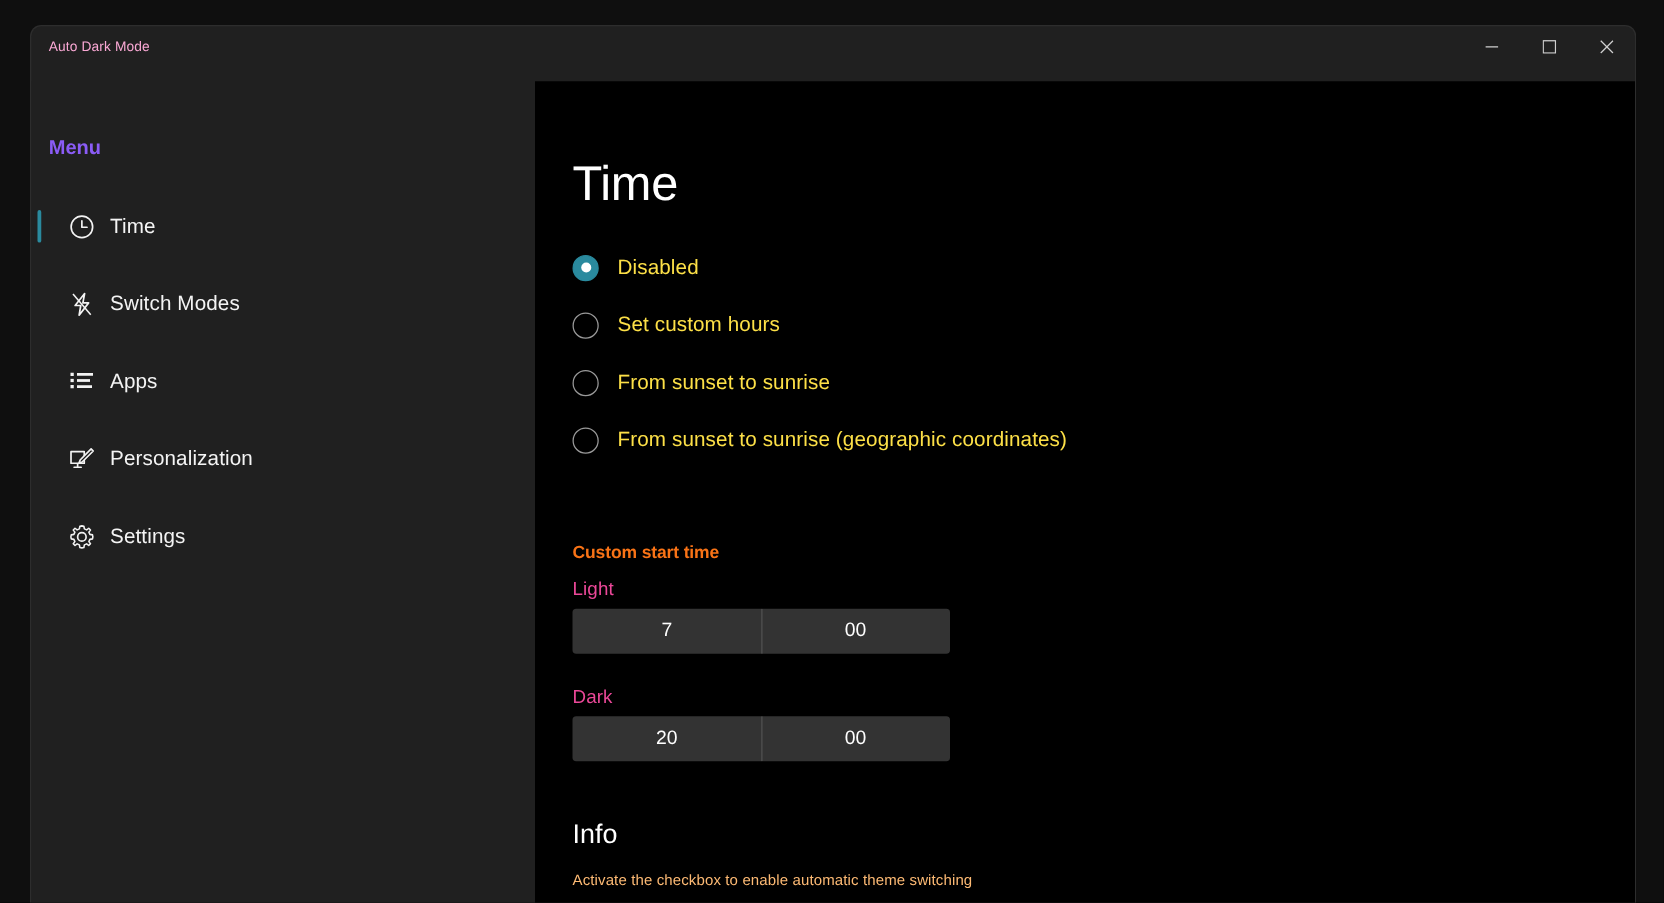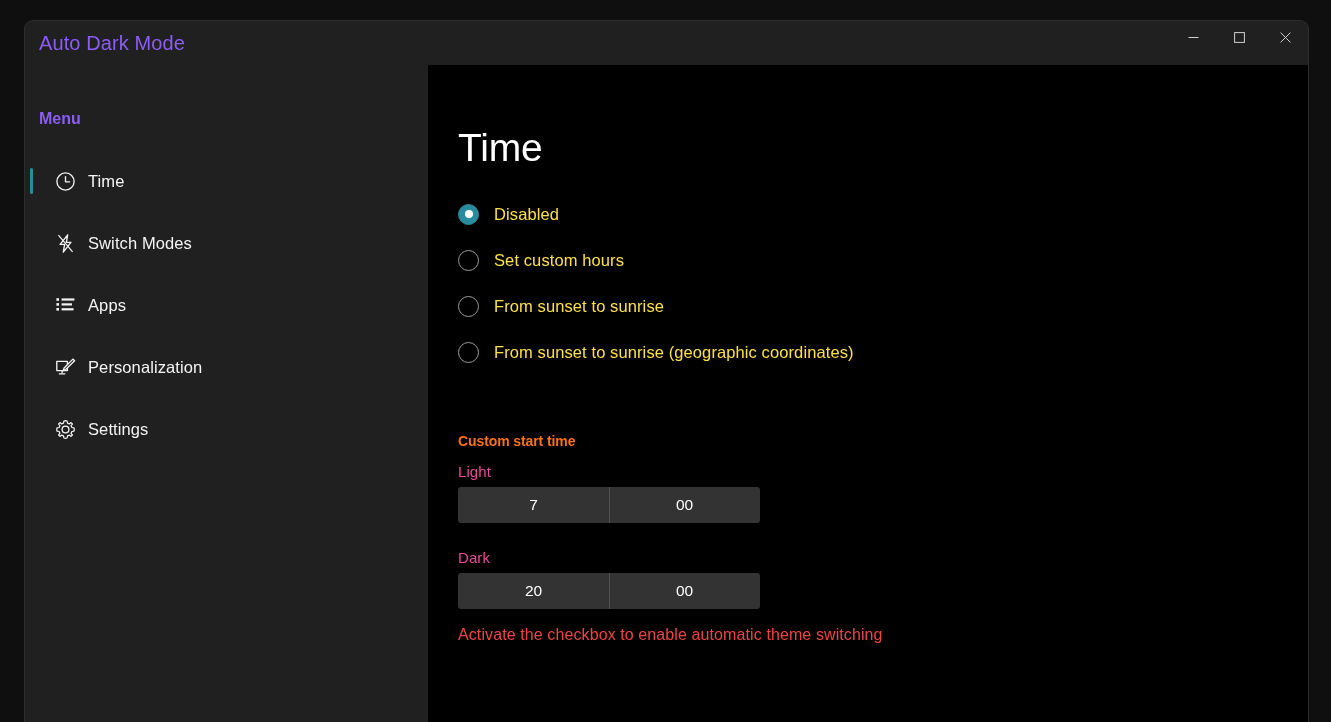--- a/index.html
+++ b/index.html
@@ -43,22 +43,22 @@
     height: 44px;
     flex: 0 0 44px;
     display: flex;
     align-items: flex-start;
   }
 
   #app-title {
     position: absolute;
     left: 14px;
     top: 11px;
-    font-size: 20px;
-    color: #8b5cf6;
+    font-size: 11px;
+    color: #f9a8d4;
     letter-spacing: .1px;
     white-space: nowrap;
     text-align: right;
   }
 
   .caption-buttons {
     position: absolute;
     right: 0;
     top: 0;
     display: flex;
@@ -255,22 +255,22 @@
 
   #info-heading {
     font-size: 21.5px;
     font-weight: 300;
     color: #ffffff;
     margin-top: 46px;
     letter-spacing: 0px;
   }
 
   #info-text {
-    font-size: 16px;
-    color: #ef4444;
+    font-size: 12px;
+    color: #fdba74;
     margin-top: 17px;
     letter-spacing: .1px;
   }
 </style>
 </head>
 <body>
 
 <div id="desktop">
 
   <div id="window">
@@ -400,19 +400,20 @@
           <div class="time-part hours">7</div>
           <div class="time-part minutes">00</div>
         </div>
 
         <div class="field-label" style="margin-top:26px;">Dark</div>
         <div class="time-picker">
           <div class="time-part hours">20</div>
           <div class="time-part minutes">00</div>
         </div>
 
+        <h2 id="info-heading">Info</h2>
         <p id="info-text">Activate the checkbox to enable automatic theme switching</p>
 
       </main>
 
     </div>
   </div>
 </div>
 
 </body></html>

